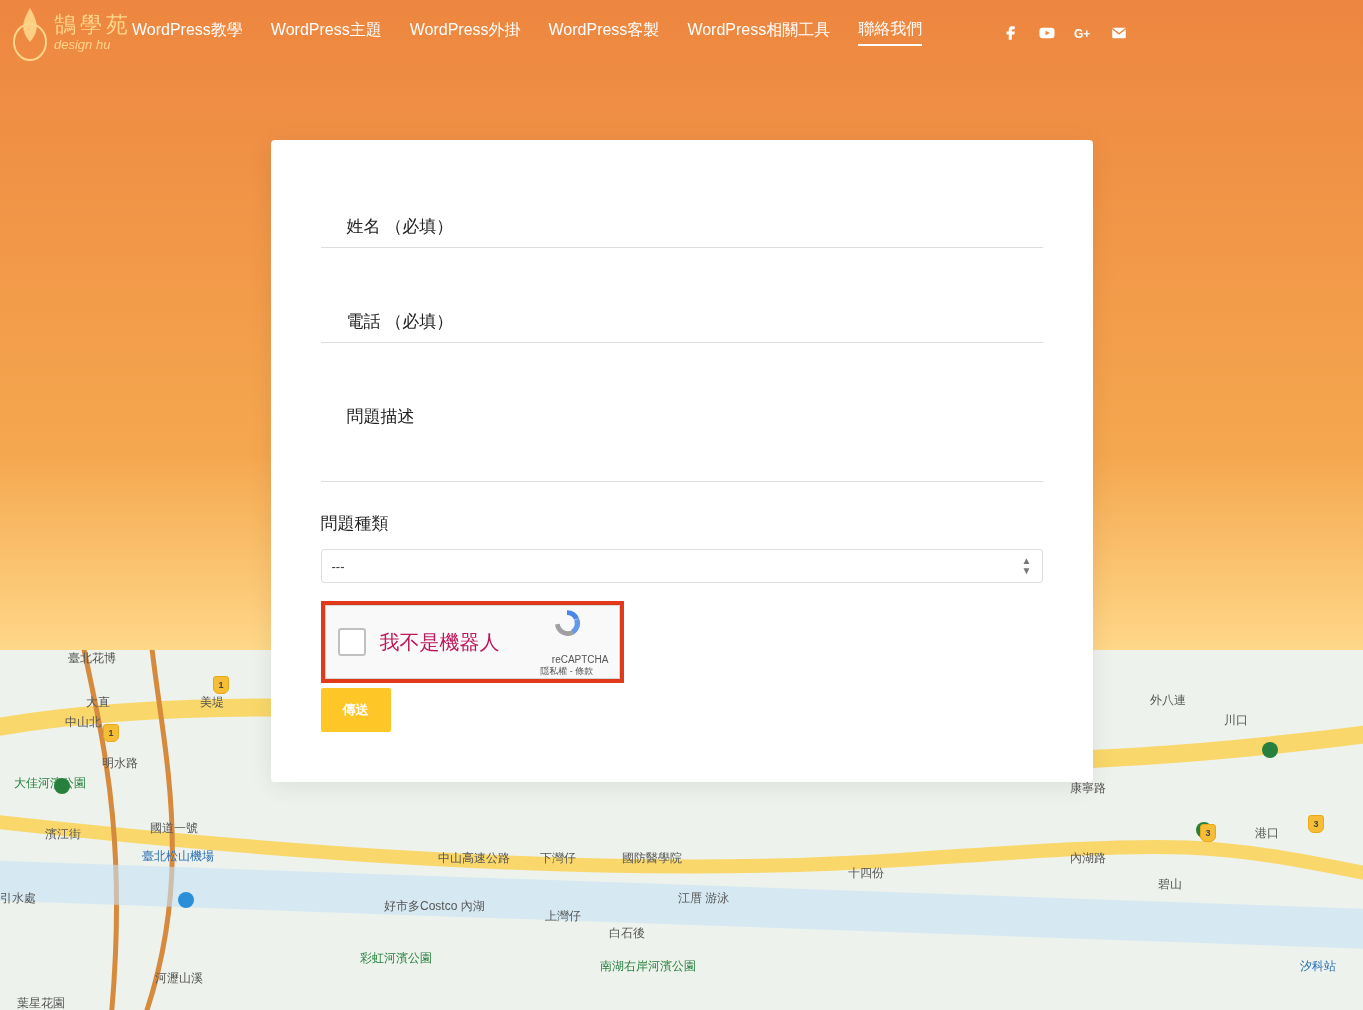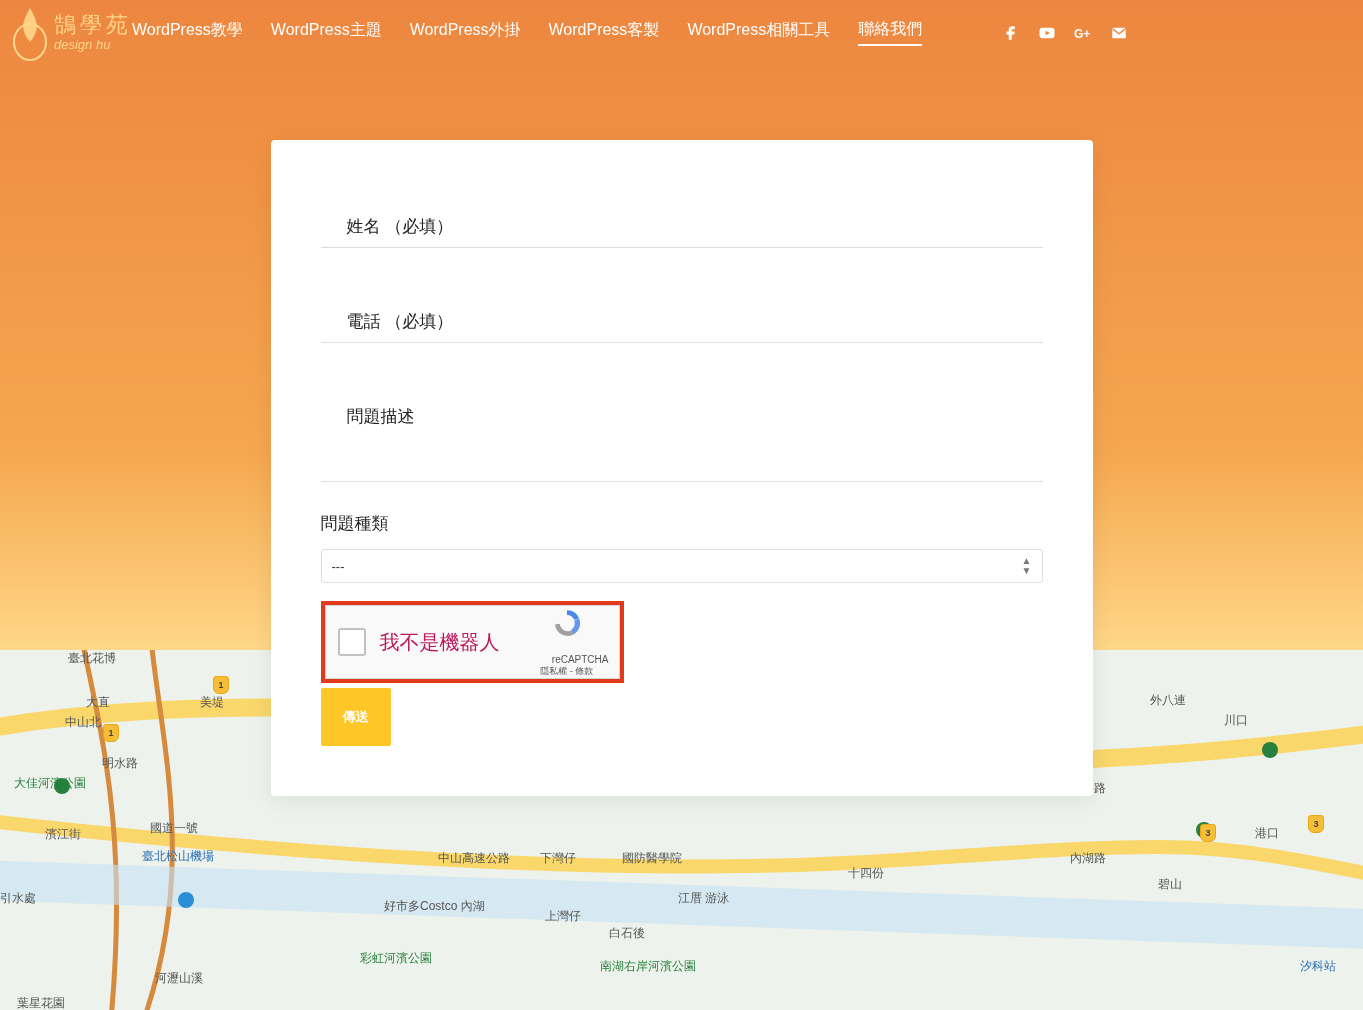--- a/index.html
+++ b/index.html
@@ -112,21 +112,21 @@
     }
     .recaptcha .rc-label { font-size: 20px; color:#be185d;}
     .recaptcha-right { display:flex; flex-direction:column; align-items:center; }
     .recaptcha-right svg { width: 32px; height: 32px;}
     .recaptcha-right .brand { font-size: 10px; color:#555; margin-top: 15px; padding-left: 27px;}
     .recaptcha-right .links { font-size: 9px; color:#555; }
     .submit {
       background: #ffc627;
       color: #fff;
       border: none;
-      padding: 20px 22px;
+      padding: 13px 22px;
       font-size: 13px;
       font-weight: bold;
       border-radius: 2px;
       cursor: pointer;
     }
     .map-bg {
       position: absolute;
       left: 0; right: 0;
       top: 650px;
       height: 360px;

